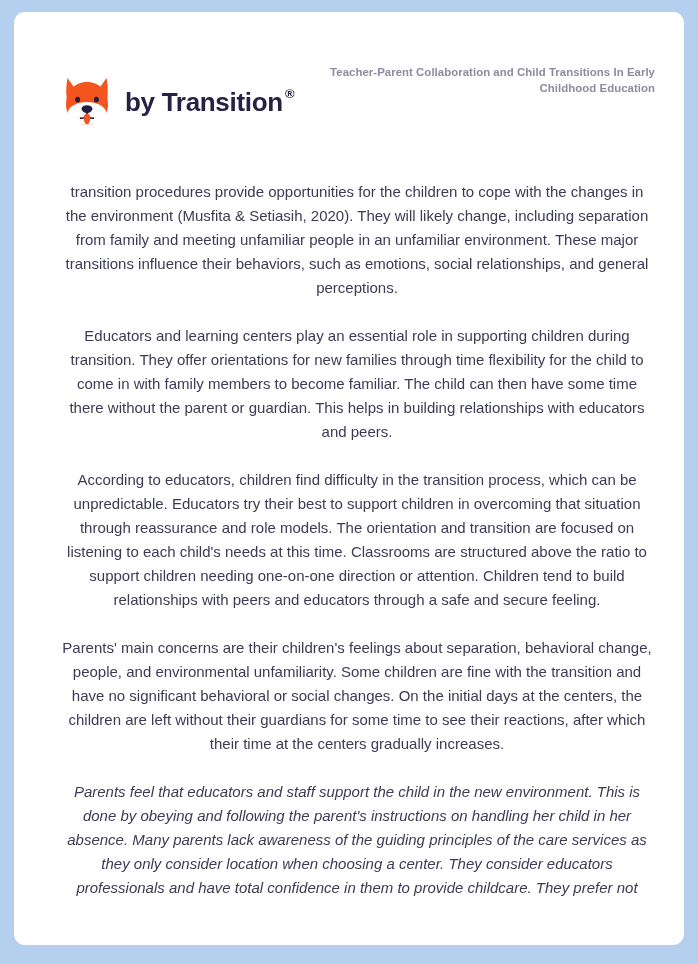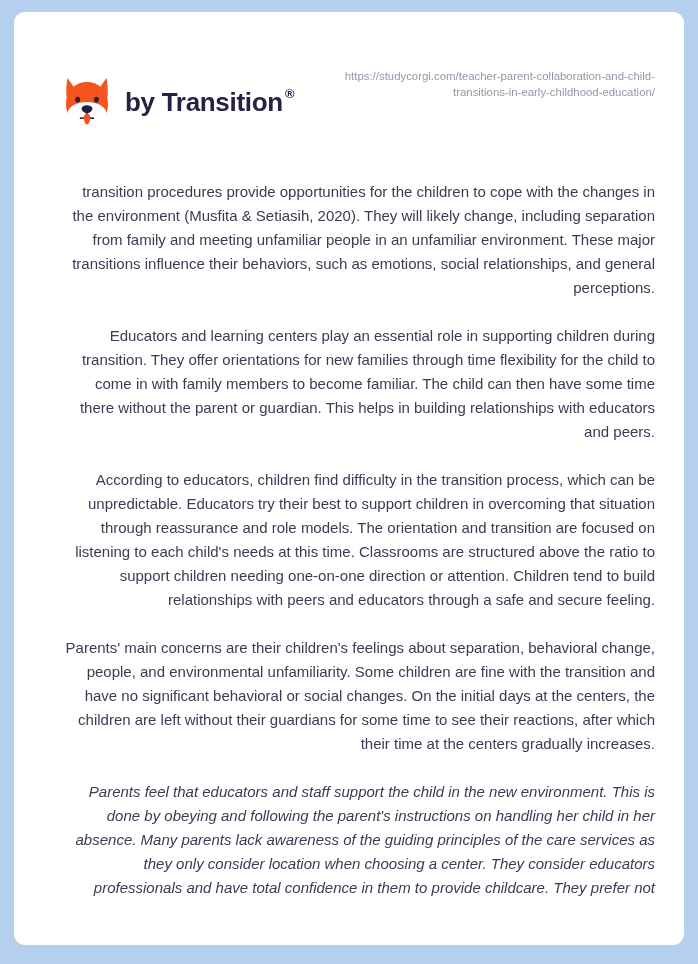--- a/index.html
+++ b/index.html
@@ -96,21 +96,21 @@
     position: absolute;
     left: 45px;
     top: 168px;
     width: 596px;
   }
   .para {
     font-size: 15px;
     line-height: 24px;
     color: #3c3b54;
     margin: 0 0 24px 0;
-    text-align: right;
+    text-align: center;
   }
   .para:last-child {
     margin-bottom: 8px;
     font-style: italic;
   }
   .section-heading {
     font-size: 19px;
     font-weight: bold;
     color: #2e2b4d;
     line-height: 26px;
@@ -145,21 +145,21 @@
 
         <path d="M27 39.2 C27 42.6 24 44.8 20.6 44.1" stroke="#241f45" stroke-width="1.7" fill="none" stroke-linecap="round"></path>
         <path d="M27 39.2 C27 42.6 30 44.8 33.4 44.1" stroke="#241f45" stroke-width="1.7" fill="none" stroke-linecap="round"></path>
 
         <path d="M27 39.6 C29 39.6 30.2 41.2 30.2 44 C30.2 47.6 28.7 50.4 27 50.4 C25.3 50.4 23.8 47.6 23.8 44 C23.8 41.2 25 39.6 27 39.6 Z" fill="#f4551e"></path>
       </svg>
       <span class="brand-wordmark"><span>by Transition</span><span class="brand-reg">®</span></span>
     </div>
 
     <div class="header-meta">
-      <div class="header-url">https://studycorgi.com/teacher-parent-collaboration-and-child-transitions-in-early-childhood-education/</div>
+      <div class="header-title">Teacher-Parent Collaboration and Child Transitions In Early Childhood Education</div>
     </div>
 
   </div>
 
   <div class="doc-body">
     <p class="para">transition procedures provide opportunities for the children to cope with the changes in the environment (Musfita &amp; Setiasih, 2020). They will likely change, including separation from family and meeting unfamiliar people in an unfamiliar environment. These major transitions influence their behaviors, such as emotions, social relationships, and general perceptions.</p>
     <p class="para">Educators and learning centers play an essential role in supporting children during transition. They offer orientations for new families through time flexibility for the child to come in with family members to become familiar. The child can then have some time there without the parent or guardian. This helps in building relationships with educators and peers.</p>
     <p class="para">According to educators, children find difficulty in the transition process, which can be unpredictable. Educators try their best to support children in overcoming that situation through reassurance and role models. The orientation and transition are focused on listening to each child's needs at this time. Classrooms are structured above the ratio to support children needing one-on-one direction or attention. Children tend to build relationships with peers and educators through a safe and secure feeling.</p>
     <p class="para">Parents' main concerns are their children's feelings about separation, behavioral change, people, and environmental unfamiliarity. Some children are fine with the transition and have no significant behavioral or social changes. On the initial days at the centers, the children are left without their guardians for some time to see their reactions, after which their time at the centers gradually increases.</p>
     <p class="para">Parents feel that educators and staff support the child in the new environment. This is done by obeying and following the parent's instructions on handling her child in her absence. Many parents lack awareness of the guiding principles of the care services as they only consider location when choosing a center. They consider educators professionals and have total confidence in them to provide childcare. They prefer not</p>

